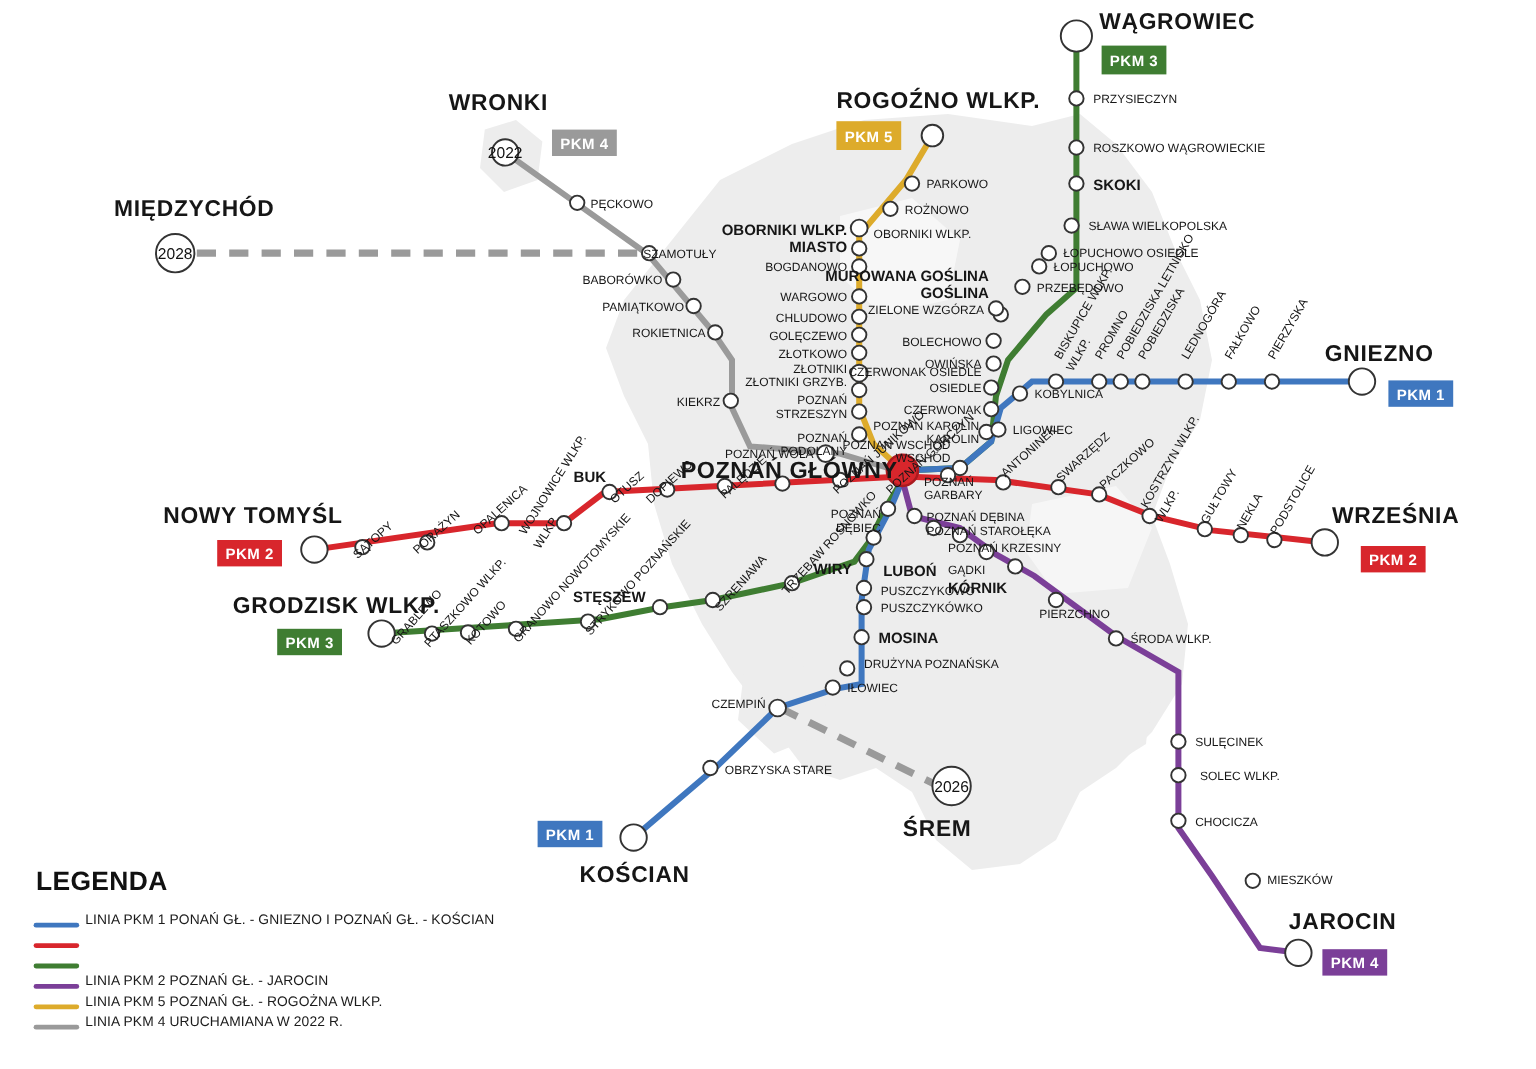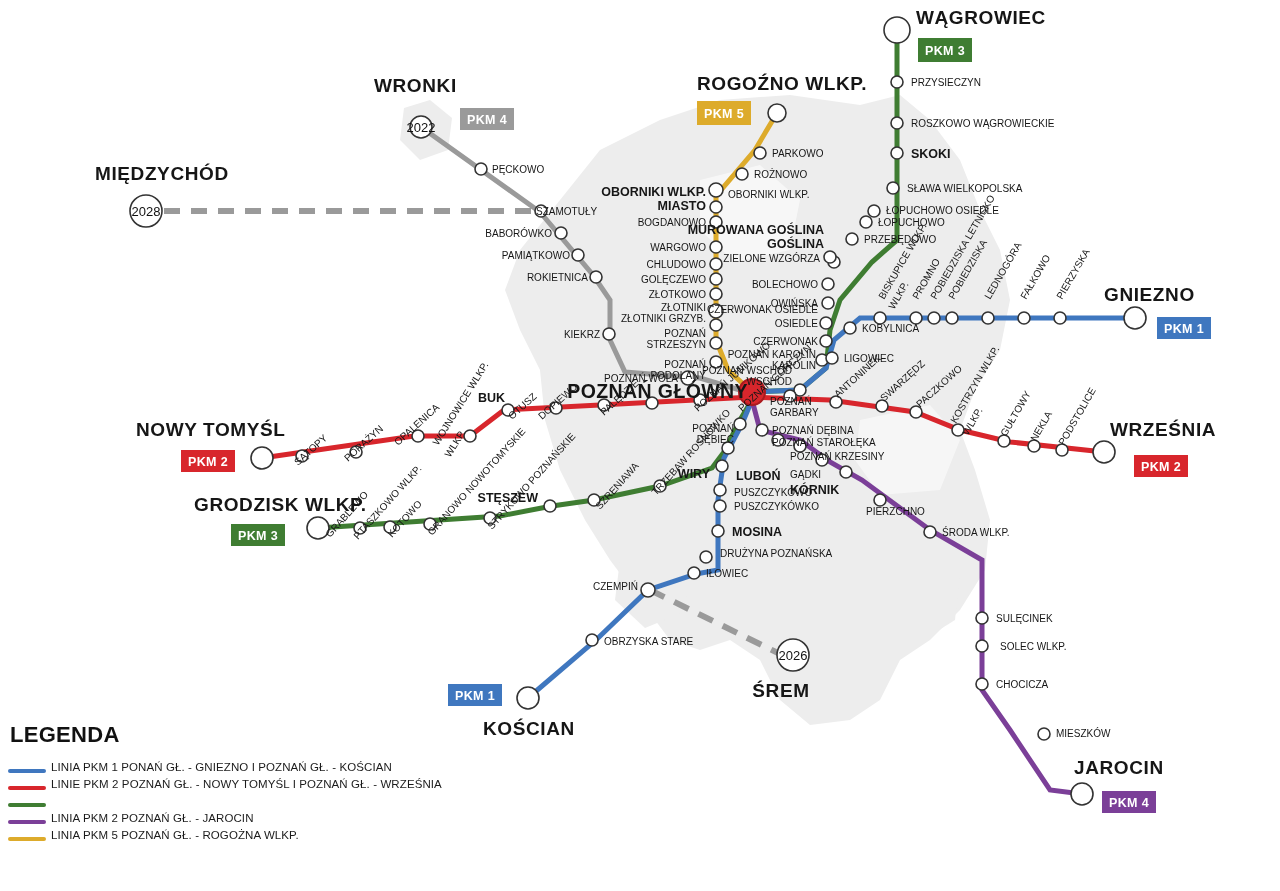--- a/index.html
+++ b/index.html
@@ -1,19 +1,19 @@
 <!DOCTYPE html>
 <html><head>
 <meta charset="utf-8">
 <style>
   html,body{margin:0;padding:0;background:#ffffff;}
   body{width:1280px;height:891px;position:relative;overflow:hidden;
        font-family:"Liberation Sans","DejaVu Sans",sans-serif;color:#1a1a1a;}
   #map{position:absolute;left:0;top:0;width:1280px;height:891px;}
-  .legend{position:absolute;left:8px;top:722px;width:470px;}
+  .legend{position:absolute;left:28px;top:722px;width:470px;}
   .legend-title{font-size:22px;font-weight:bold;letter-spacing:.3px;color:#111;margin:0 0 8px 2px;}
   .legend-row{display:flex;align-items:flex-end;height:17px;}
   .legend-swatch{width:38px;height:4px;border-radius:2px;margin-right:5px;flex:0 0 auto;}
   .legend-label{font-size:11.5px;color:#1b1b1b;white-space:nowrap;letter-spacing:.1px;}
   svg text{font-family:"Liberation Sans","DejaVu Sans",sans-serif;fill:#161616;}
   .stn{font-size:10px;}
   .stn-b{font-size:12.5px;font-weight:bold;}
   .term{font-size:19px;font-weight:bold;letter-spacing:.6px;}
   .hub{font-size:19.5px;font-weight:bold;letter-spacing:.4px;}
   .badge-txt{font-size:12.5px;font-weight:bold;fill:#ffffff;letter-spacing:.4px;}
@@ -341,27 +341,30 @@
 
 <div class="legend">
   <div class="legend-title">LEGENDA</div>
   <div id="legend-rows">
       <div class="legend-row">
         <div class="legend-swatch" style="background: rgb(63, 119, 191);"></div>
         <div class="legend-label">LINIA PKM 1 PONAŃ GŁ. - GNIEZNO I POZNAŃ GŁ. - KOŚCIAN</div>
       </div>
       <div class="legend-row">
         <div class="legend-swatch" style="background: rgb(216, 38, 44);"></div>
-        <div class="legend-label">LINIE PKM 2 POZNAŃ GŁ. - NOWY TOMYŚL I POZNAŃ GŁ. - WRZEŚNIA</div>
       </div>
       <div class="legend-row">
         <div class="legend-swatch" style="background: rgb(63, 125, 50);"></div>
       </div>
       <div class="legend-row">
         <div class="legend-swatch" style="background: rgb(123, 63, 152);"></div>
         <div class="legend-label">LINIA PKM 2 POZNAŃ GŁ. -  JAROCIN</div>
       </div>
       <div class="legend-row">
         <div class="legend-swatch" style="background: rgb(221, 171, 43);"></div>
         <div class="legend-label">LINIA PKM 5 POZNAŃ GŁ. - ROGOŻNA WLKP.</div>
       </div>
+      <div class="legend-row">
+        <div class="legend-swatch" style="background: rgb(154, 154, 154);"></div>
+        <div class="legend-label">LINIA PKM 4 URUCHAMIANA W 2022 R.</div>
+      </div>
     </div>
 </div>
 
 </body></html>

